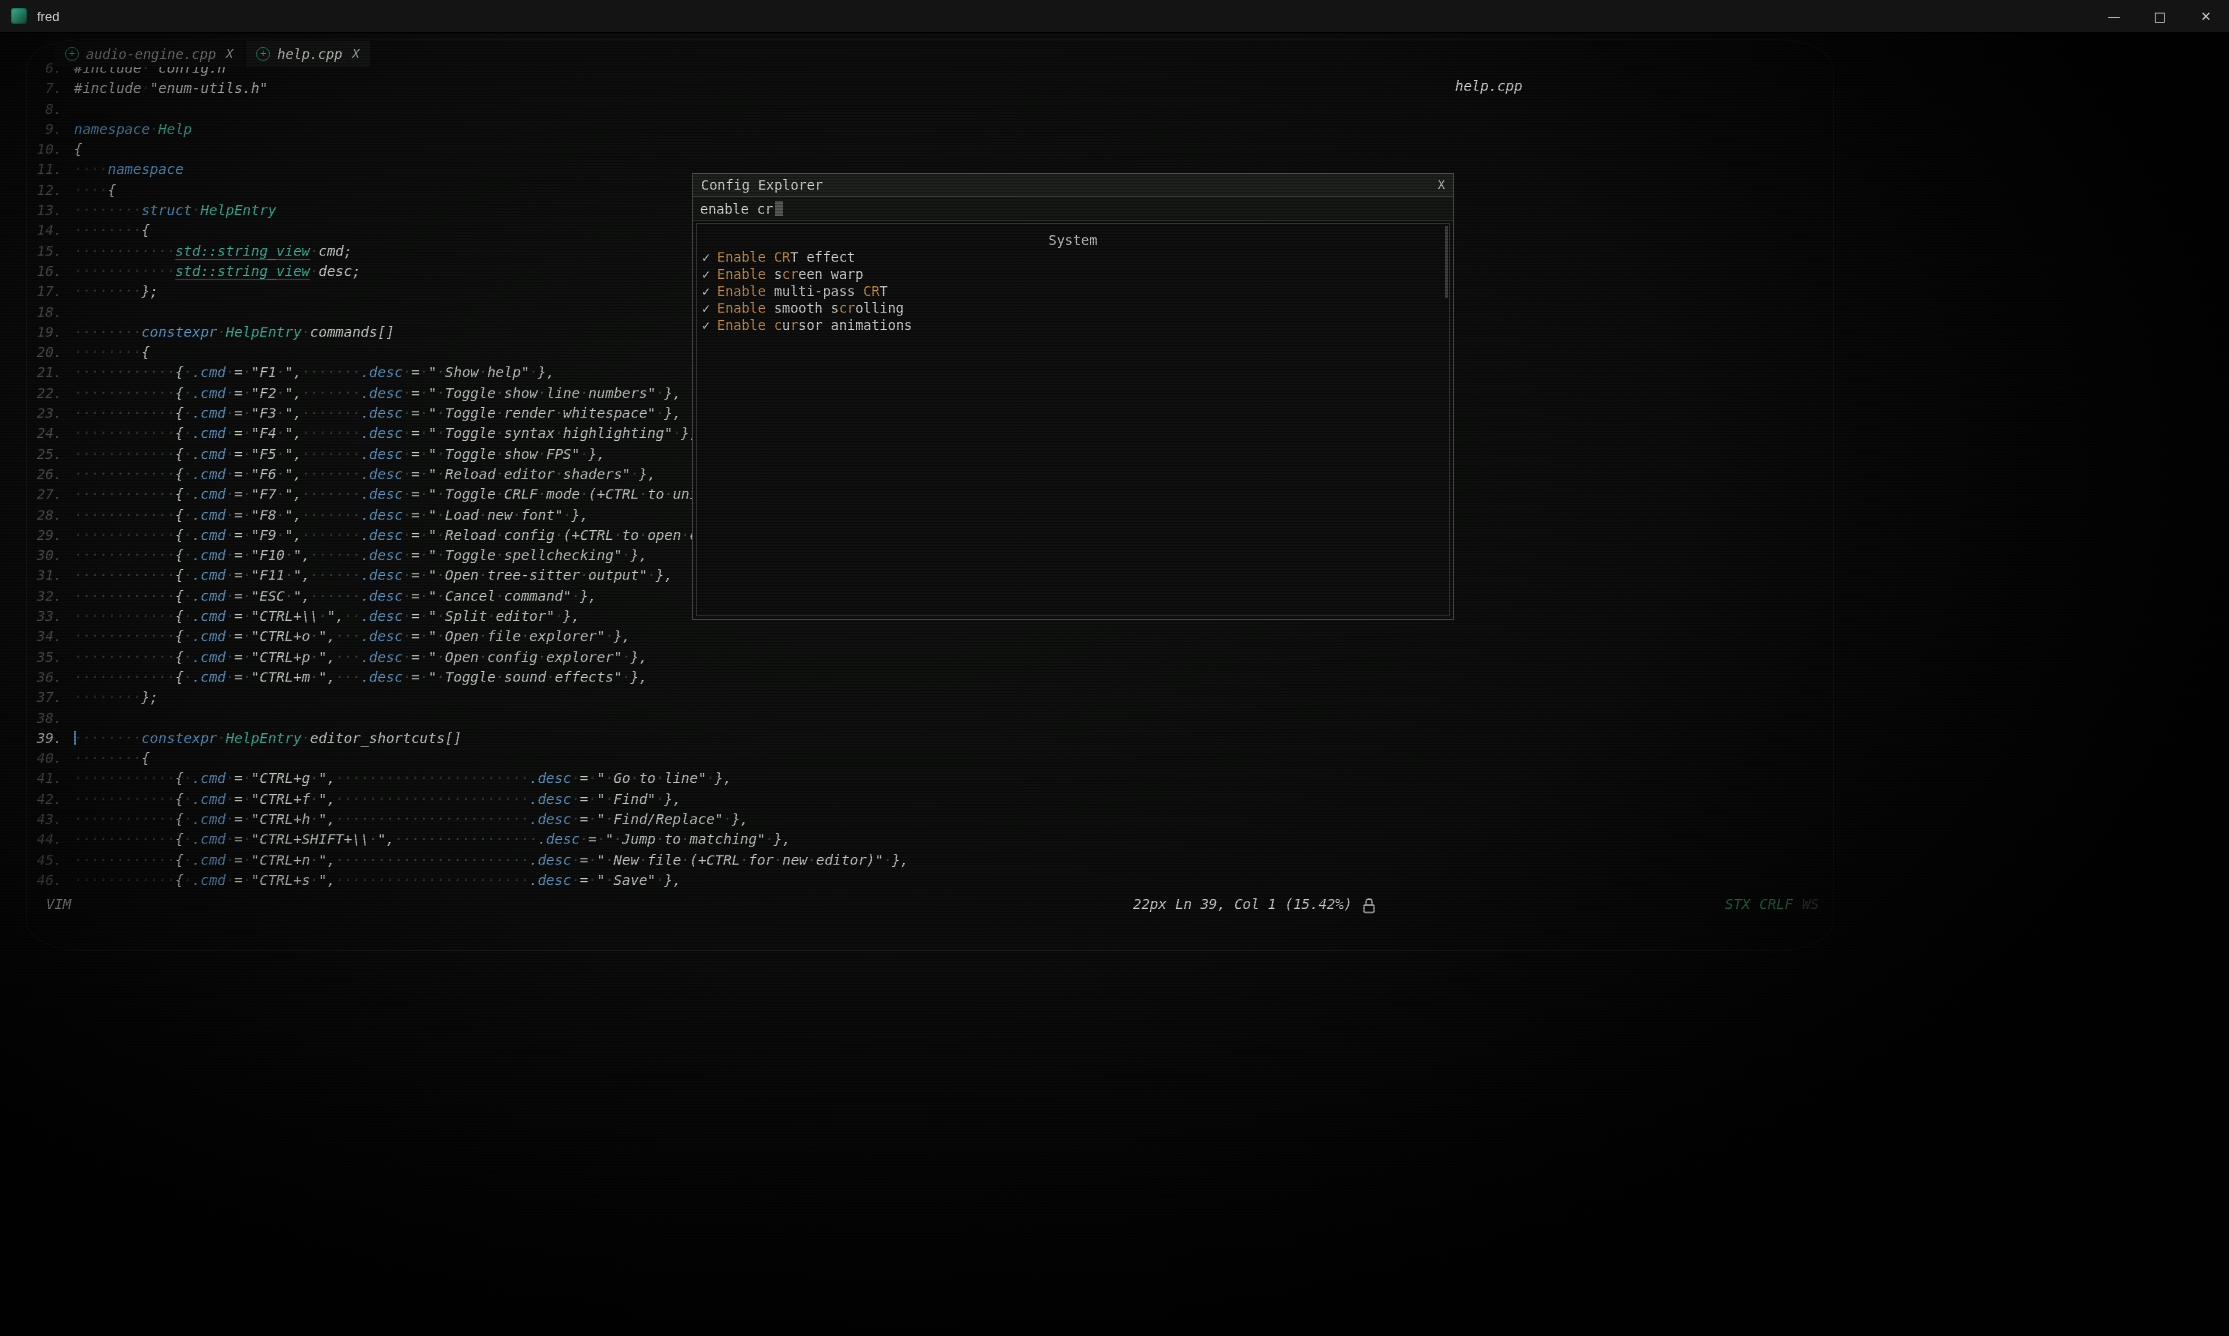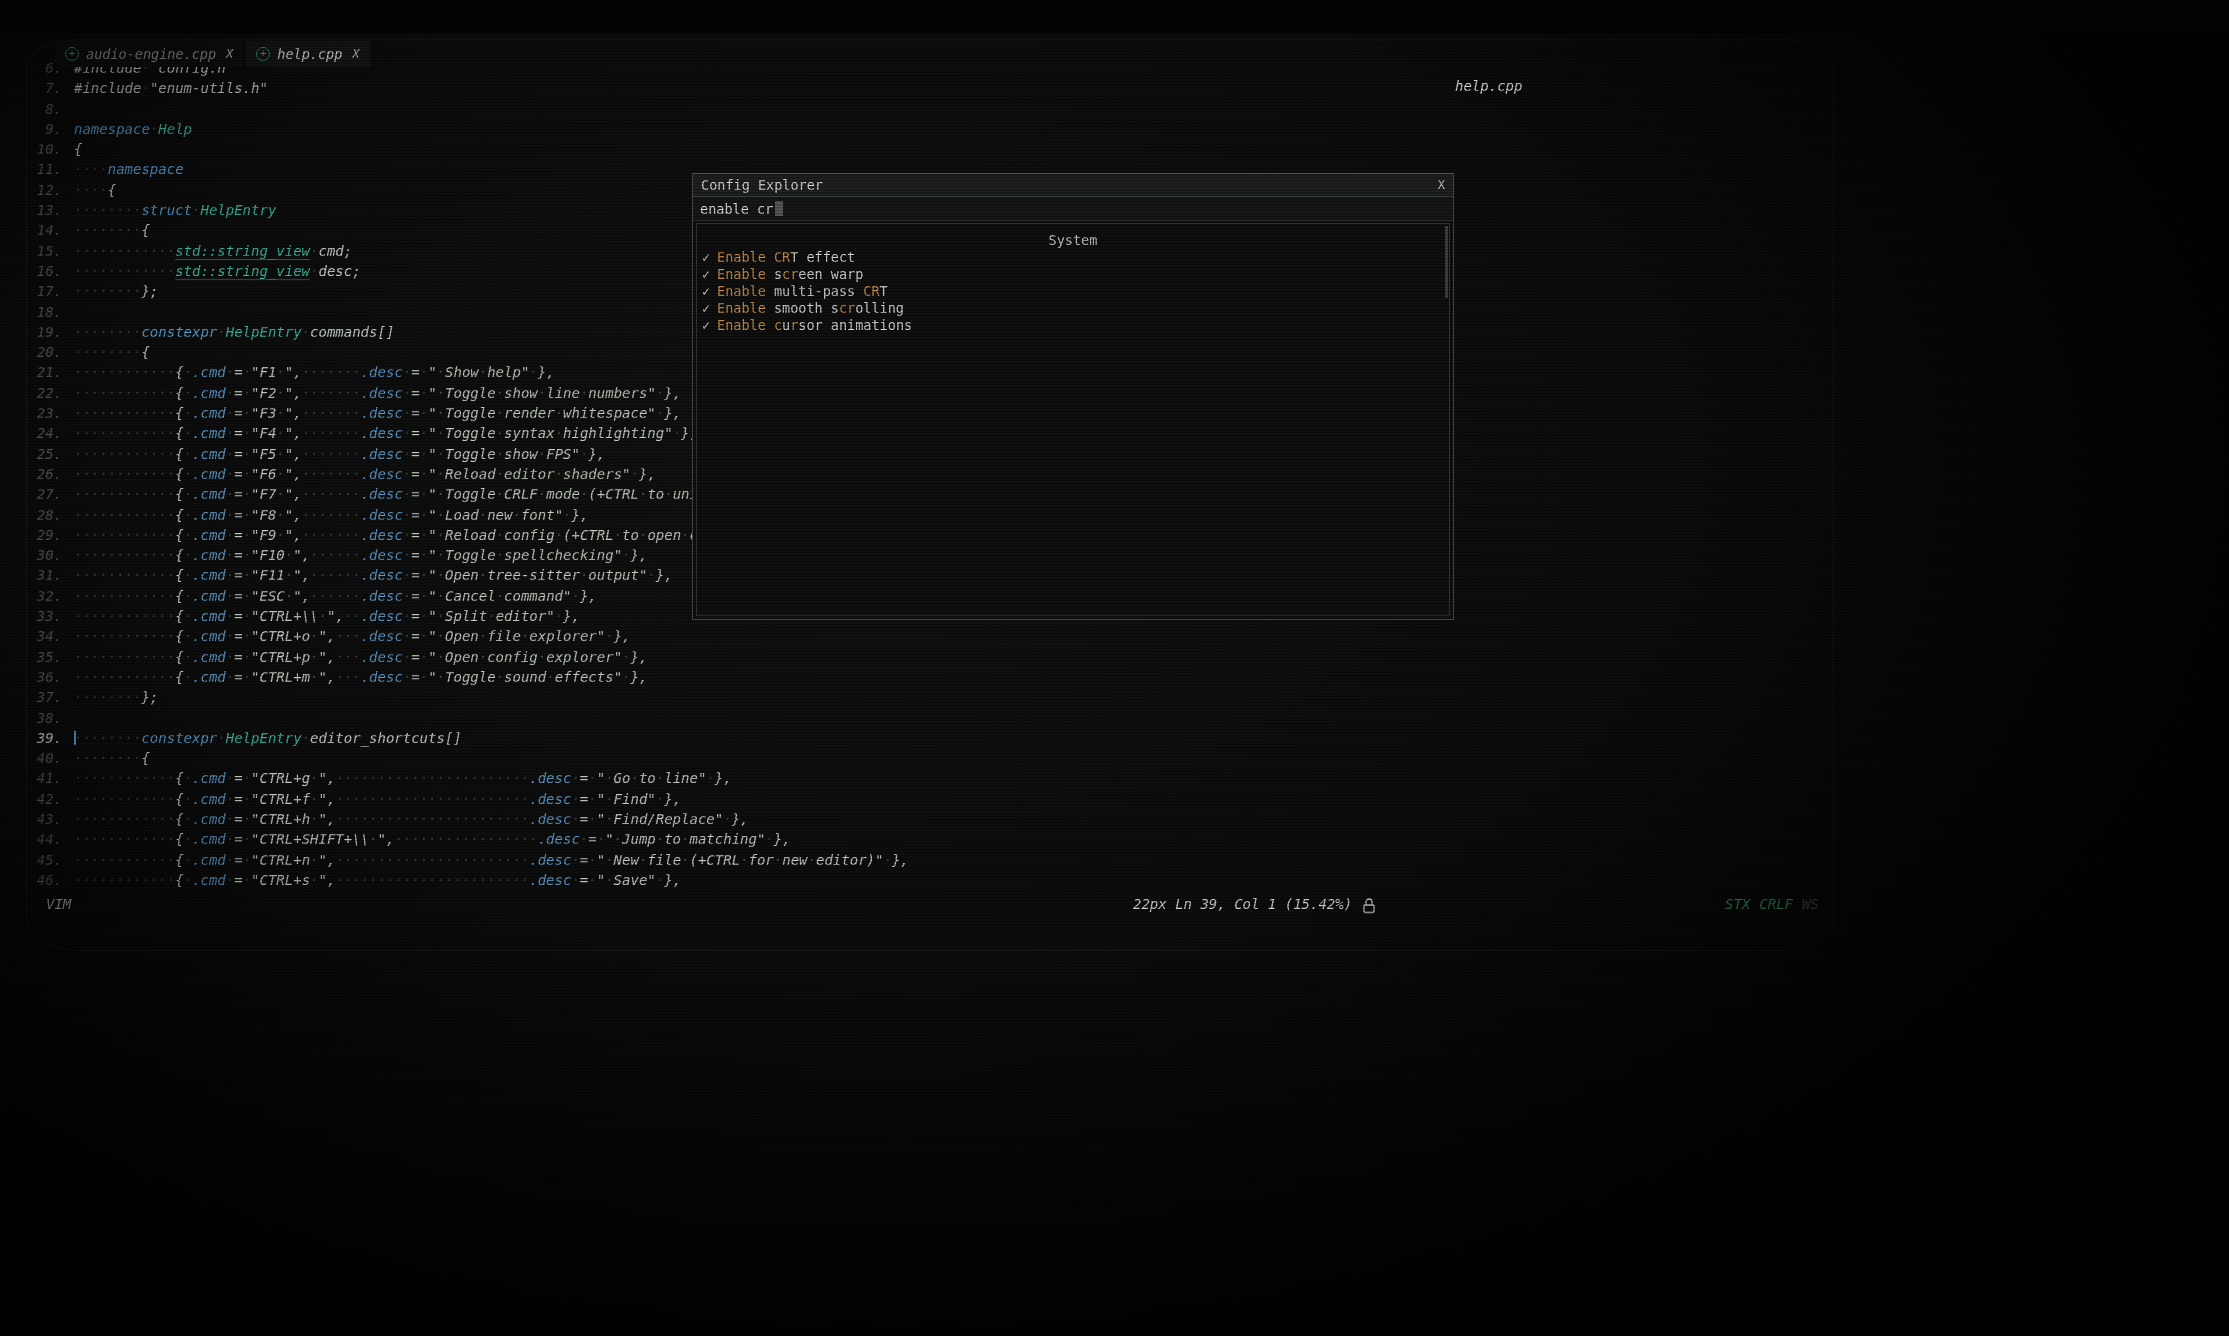--- a/index.html
+++ b/index.html
@@ -87,20 +87,29 @@
   .lock{position:absolute;left:1362px;top:1px}
   .status-flags{position:absolute;left:1725px;display:flex;gap:9px}
   .flag-green{color:#36a164}
   .flag-dim{color:#4b4f4b}
 </style>
 </head>
 <body>
 
 <div id="root">
 
+  <div class="titlebar">
+    <div class="app-icon"></div>
+    <div class="window-title">fred</div>
+    <div class="win-controls">
+      <div class="win-btn">—</div>
+      <div class="win-btn">□</div>
+      <div class="win-btn">✕</div>
+    </div>
+  </div>
 
   <div class="screen">
 
     <div class="tabbar">
       <div class="tab tab-inactive">
         <span class="cpp-icon">+</span>
         <span class="tab-label">audio-engine.cpp</span>
         <span class="tab-close">X</span>
       </div>
       <div class="tab tab-active">

